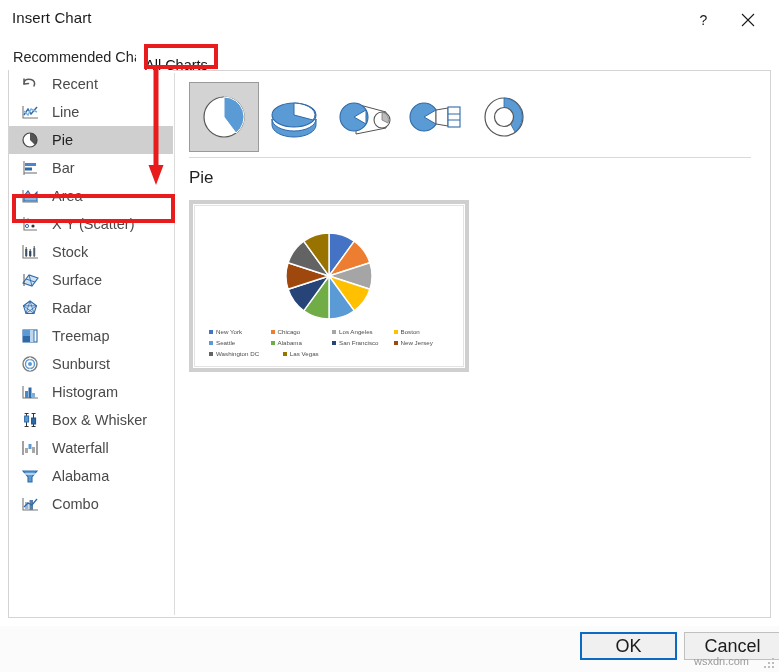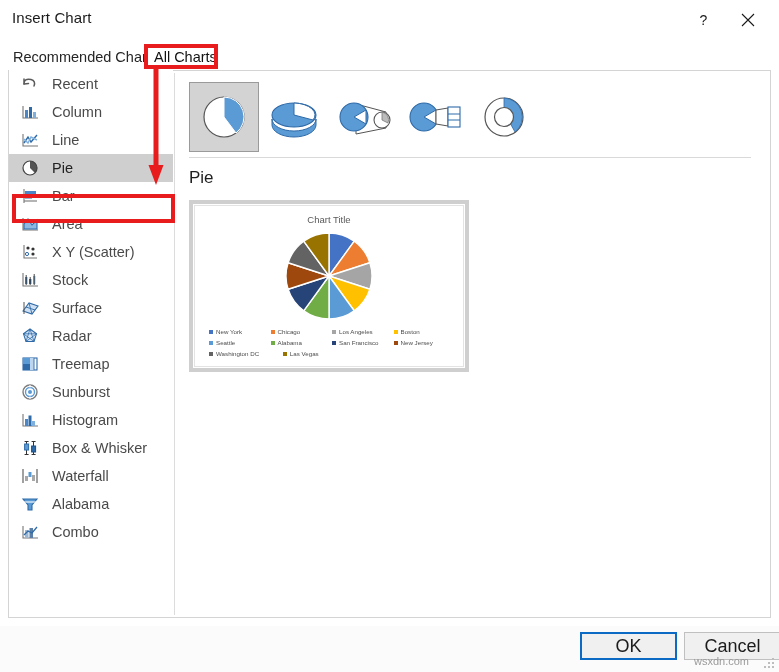--- a/index.html
+++ b/index.html
@@ -46,21 +46,21 @@
   }
   .tab {
     position: absolute; top: 2px;
     height: 29px;
     display: flex; align-items: center;
     font-size: 14.5px; color: #262626;
     padding: 0 9px;
     white-space: nowrap;
   }
   .tab-recommended { left: 4px; }
-  .tab-all { left: 145px; }
+  .tab-all { left: 136px; margin-top: 8px; }
   .tab-all.active {
     background: #ffffff;
     color: #111;
   }
 
   
   .body-panel {
     position: absolute; left: 8px; top: 70px;
     width: 763px; height: 548px;
     background: #ffffff;
@@ -263,31 +263,20 @@
       <span class="side-ico">
         <svg width="20" height="20" viewBox="0 0 20 20">
           <path d="M4 5 L4 10 M4 10 Q4 4 11 5.5 Q16 7 14 12" stroke="#5a5a5a" stroke-width="1.5" fill="none" stroke-linecap="round"></path>
           <path d="M4 10 L8.5 9.5" stroke="#5a5a5a" stroke-width="1.5" fill="none" stroke-linecap="round"></path>
         </svg>
       </span>
       <span class="side-label">Recent</span>
     </div>
 
 
-    <div class="side-item">
-      <span class="side-ico">
-        <svg width="20" height="20" viewBox="0 0 20 20">
-          <path d="M3 4 L3 16 L18 16" stroke="#777" stroke-width="1.1" fill="none"></path>
-          <rect x="5" y="8" width="3" height="8" fill="#4a86c8"></rect>
-          <rect x="9" y="5" width="3" height="11" fill="#2e6aa8"></rect>
-          <rect x="13" y="10" width="3" height="6" fill="#7fb0dd"></rect>
-        </svg>
-      </span>
-      <span class="side-label">Column</span>
-    </div>
 
     <div class="side-item">
       <span class="side-ico">
         <svg width="20" height="20" viewBox="0 0 20 20">
           <path d="M3 4 L3 16 L18 16" stroke="#777" stroke-width="1.1" fill="none"></path>
           <path d="M4 13 L8 7 L11 12 L17 5" stroke="#2e6aa8" stroke-width="1.4" fill="none"></path>
           <path d="M4 9 L8 13 L11 7 L17 10" stroke="#7fb0dd" stroke-width="1.4" fill="none"></path>
         </svg>
       </span>
       <span class="side-label">Line</span>
@@ -506,21 +495,20 @@
     </div>
 
   </div>
 
   <div class="gal-sep"></div>
 
   <div class="type-name">Pie</div>
 
   <div class="preview-frame">
     <div class="preview-inner">
-      <div class="chart-title">Chart Title</div>
       <div class="pie-wrap">
         <svg id="pie-svg" width="92" height="92" viewBox="0 0 92 92">
             <path d="M 46 46 L 46 3 A 43 43 0 0 1 71.27476584857635 11.212269241877259 Z" fill="#4472c4" stroke="#ffffff" stroke-width="1.4"></path>
             <path d="M 46 46 L 71.27476584857635 11.212269241877259 A 43 43 0 0 1 86.8954302006916 32.712269241877266 Z" fill="#ed7d31" stroke="#ffffff" stroke-width="1.4"></path>
             <path d="M 46 46 L 86.8954302006916 32.712269241877266 A 43 43 0 0 1 86.8954302006916 59.287730758122734 Z" fill="#a5a5a5" stroke="#ffffff" stroke-width="1.4"></path>
             <path d="M 46 46 L 86.8954302006916 59.287730758122734 A 43 43 0 0 1 71.27476584857635 80.78773075812273 Z" fill="#ffc000" stroke="#ffffff" stroke-width="1.4"></path>
             <path d="M 46 46 L 71.27476584857635 80.78773075812273 A 43 43 0 0 1 46 89 Z" fill="#5b9bd5" stroke="#ffffff" stroke-width="1.4"></path>
             <path d="M 46 46 L 46 89 A 43 43 0 0 1 20.72523415142366 80.78773075812273 Z" fill="#70ad47" stroke="#ffffff" stroke-width="1.4"></path>
             <path d="M 46 46 L 20.72523415142366 80.78773075812273 A 43 43 0 0 1 5.1045697993084005 59.28773075812274 Z" fill="#264478" stroke="#ffffff" stroke-width="1.4"></path>
             <path d="M 46 46 L 5.1045697993084005 59.28773075812274 A 43 43 0 0 1 5.1045697993084005 32.71226924187725 Z" fill="#9e480e" stroke="#ffffff" stroke-width="1.4"></path>

